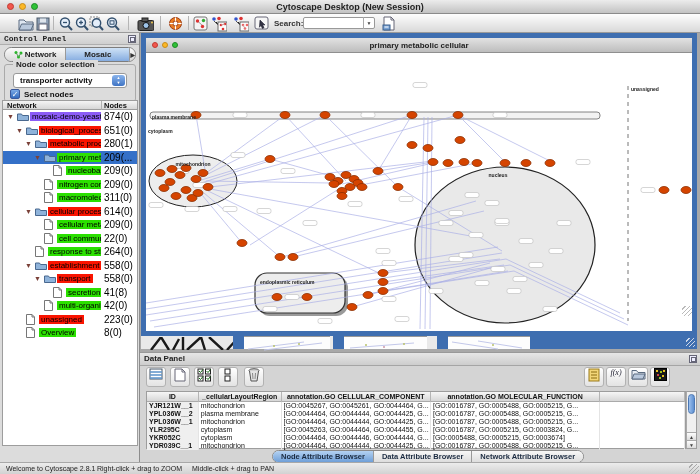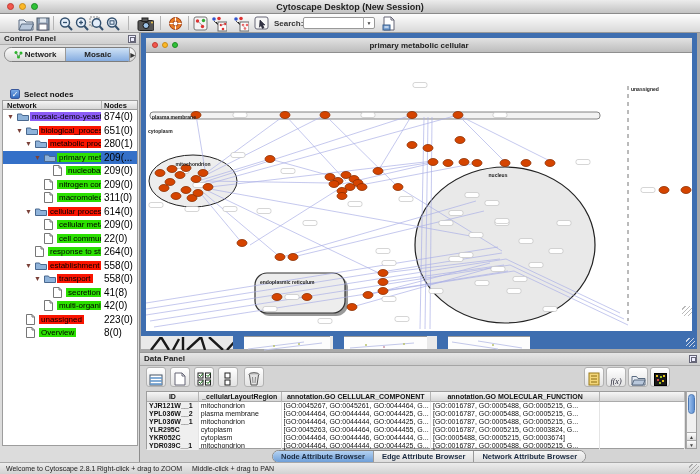--- a/index.html
+++ b/index.html
@@ -15,21 +15,21 @@
   
   #toolbar { left:0; top:14px; width:700px; height:19px; background:linear-gradient(#fdfdfd,#d9d9d9); border-bottom:1px solid #9a9a9a; }
   .tb-icon { top:1px; width:17px; height:17px; display:flex; align-items:center; justify-content:center; }
   .tb-sep { top:2px; width:1px; height:14px; background:#b5b5b5; }
   #search-label { font-size:8px; font-weight:bold; color:#333; top:0; line-height:19px; }
   #search-field { top:3px; width:72px; height:12px; background:#fff; border:1px solid #999; border-radius:2px; font-size:8px; padding:0 12px 0 3px; }
   #search-arrow { top:3px; width:11px; height:12px; border-left:1px solid #aaa; font-size:5px; color:#444; text-align:center; line-height:12px; }
 
   
   #control-panel { left:0; top:33px; width:140px; height:429px; background:#dcdcdc; border-right:1px solid #8d8d8d; }
-  #cp-header { left:0; top:0; width:139px; height:12px; background:linear-gradient(#e4e4e4,#cfcfcf); border-bottom:1px solid #aeaeae; }
+  #cp-header { left:0; top:0; width:139px; height:12px; background:linear-gradient(#e4e4e4,#cfcfcf); border-bottom:1px solid #aeaeae;font-family:Liberation Mono, monospace; }
   .panel-title { font-size:8px; font-weight:bold; color:#222; left:4px; line-height:12px; }
   .float-icon { top:2px; right:3px; width:8px; height:8px; border:1px solid #667; background:#eef; }
   .float-icon::after { content:""; position:absolute; left:1px; top:1px; width:3px; height:3px; border:1px solid #667; }
   #cp-tabs { left:4px; top:14px; width:132px; height:15px; border:1px solid #7d7d7d; border-radius:8px; overflow:hidden; display:flex; background:#eee; }
   .cp-tab { height:100%; font-size:8px; font-weight:bold; color:#222; display:flex; align-items:center; justify-content:center; gap:2px; background:linear-gradient(#fbfbfb,#d8d8d8); }
   .cp-tab.sel { background:linear-gradient(#cfe2f6,#85ace0); }
   .cp-tab + .cp-tab { border-left:1px solid #999; }
   #cp-groupbox { left:4px; top:31px; width:132px; height:38px; border:1px solid #aaa; border-radius:3px; }
   #cp-group-label { left:8px; top:-5px; background:#dcdcdc; padding:0 3px; font-size:8px; font-weight:bold; color:#222; }
   #cp-dropdown { left:8px; top:8px; width:114px; height:15px; background:#fff; border:1px solid #999; border-radius:3px; font-size:8px; font-weight:bold; line-height:13px; padding-left:6px; color:#111; }
@@ -60,21 +60,21 @@
   
   #mini-strip { left:1px; top:303px; width:556px; height:13px; background:#e9e9e9; }
   .mini-blue { top:0; height:13px; background:#3e6eb0; }
   .mini-thumb { top:0; height:13px; background:#fdfdfd; border-top:1px solid #999; }
   #strip-grip { right:2px; top:2px; width:9px; height:9px;
      background:repeating-linear-gradient(135deg,rgba(255,255,255,0),rgba(255,255,255,0) 2px,#cdd8ea 2px,#cdd8ea 3px); }
 
   
   #data-panel { left:140px; top:352px; width:560px; height:110px; background:#d4d4d4; border-top:1px solid #999; }
   #dp-header { left:0; top:0; width:560px; height:13px; background:linear-gradient(#e6e6e6,#cdcdcd); border-bottom:1px solid #a5a5a5; }
-  .dp-btn { top:14px; width:20px; height:20px; background:linear-gradient(#fff,#e3e3e3); border:1px solid #b2b2b2; border-radius:3px; display:flex; align-items:flex-end; justify-content:center; }
+  .dp-btn { top:14px; width:20px; height:20px; background:linear-gradient(#fff,#e3e3e3); border:1px solid #b2b2b2; border-radius:3px; display:flex; align-items:flex-start; justify-content:center; }
   #dp-table { left:6px; top:38px; width:540px; height:58px; background:#fff; border:1px solid #9d9d9d; font-size:7px; }
   .th-row { display:flex; height:10px; background:linear-gradient(#f6f6f6,#d7d7d7); border-bottom:1px solid #aaa; font-weight:bold; }
   .th-cell { height:10px; line-height:10px; text-align:center; border-right:1px solid #b5b5b5; overflow:hidden; white-space:nowrap; }
   .td-row { display:flex; height:8px; line-height:8px; }
   .td-cell { height:8px; border-right:1px solid #e4e4e4; overflow:hidden; white-space:nowrap; padding-left:2px; }
   .td-cell.id { background:#efefef; font-weight:bold; }
   #dp-scroll { left:546px; top:38px; width:11px; height:58px; background:#f0f0f0; border:1px solid #9d9d9d; border-left:1px solid #aaa; }
   #dp-thumb { left:1px; top:2px; width:7px; height:20px; border-radius:4px; background:linear-gradient(90deg,#9cc0ee,#5d8fd0); border:1px solid #4a77b4; }
   .scroll-arrow { left:0; width:9px; height:8px; font-size:5px; color:#444; text-align:center; line-height:8px; background:linear-gradient(#fdfdfd,#dcdcdc); border-top:1px solid #aaa; }
   #dp-tabs { left:132px; top:97px; height:13px; display:flex; border:1px solid #888; border-radius:7px; overflow:hidden; background:#eee; }
@@ -230,20 +230,27 @@
           <circle cx="4.5" cy="7" r="1.5" fill="#2b2"></circle>
           <line x1="2" y1="2.5" x2="4.5" y2="7" stroke="#595"></line>
           <line x1="7" y1="3" x2="4.5" y2="7" stroke="#595"></line>
         </svg>
       <span>Network</span>
     </div>
     <div class="cp-tab sel" style="width:66px">
       <span>Mosaic</span>
     </div>
     <div class="cp-tab" style="flex:1;font-size:6px;color:#333">▶</div>
+  </div>
+  <div id="cp-groupbox" class="abs">
+    <span id="cp-group-label" class="abs">Node color selection</span>
+    <div id="cp-dropdown" class="abs">
+      <span>transporter activity</span>
+      <span id="cp-dropdown-stepper" class="abs">▲<br>▼</span>
+    </div>
   </div>
   <div id="cp-checkbox-row" class="abs">
     <span id="cp-checkbox">✓</span>
     <span id="cp-checkbox-label">Select nodes</span>
   </div>
   <div id="tree-header" class="abs">
     <span style="padding-left:4px">Network</span>
     <span class="hdiv"></span>
     <span class="col2">Nodes</span>
   </div>
@@ -792,21 +799,21 @@
         <span class="td-cell" style="width: 85px;"></span>
       </div>
     </div>
   <div id="dp-scroll" class="abs">
     <span id="dp-thumb" class="abs"></span>
     <span class="abs scroll-arrow" style="top:40px">▲</span>
     <span class="abs scroll-arrow" style="top:48px">▼</span>
   </div>
   <div id="dp-tabs" class="abs">
       <span class="dp-tab sel">Node Attribute Browser</span>
-      <span class="dp-tab">Edge Attribute Browser</span>
+      <span class="dp-tab">Data Attribute Browser</span>
       <span class="dp-tab">Network Attribute Browser</span>
     </div>
 </div>
 
 <div id="status-bar" class="abs">
   <span class="abs status-text" style="left:6px">Welcome to Cytoscape 2.8.1</span>
   <span class="abs status-text" style="left:97px">Right-click + drag to ZOOM</span>
   <span class="abs status-text" style="left:192px">Middle-click + drag to PAN</span>
   <span id="app-grip" class="abs"></span>
 </div>

